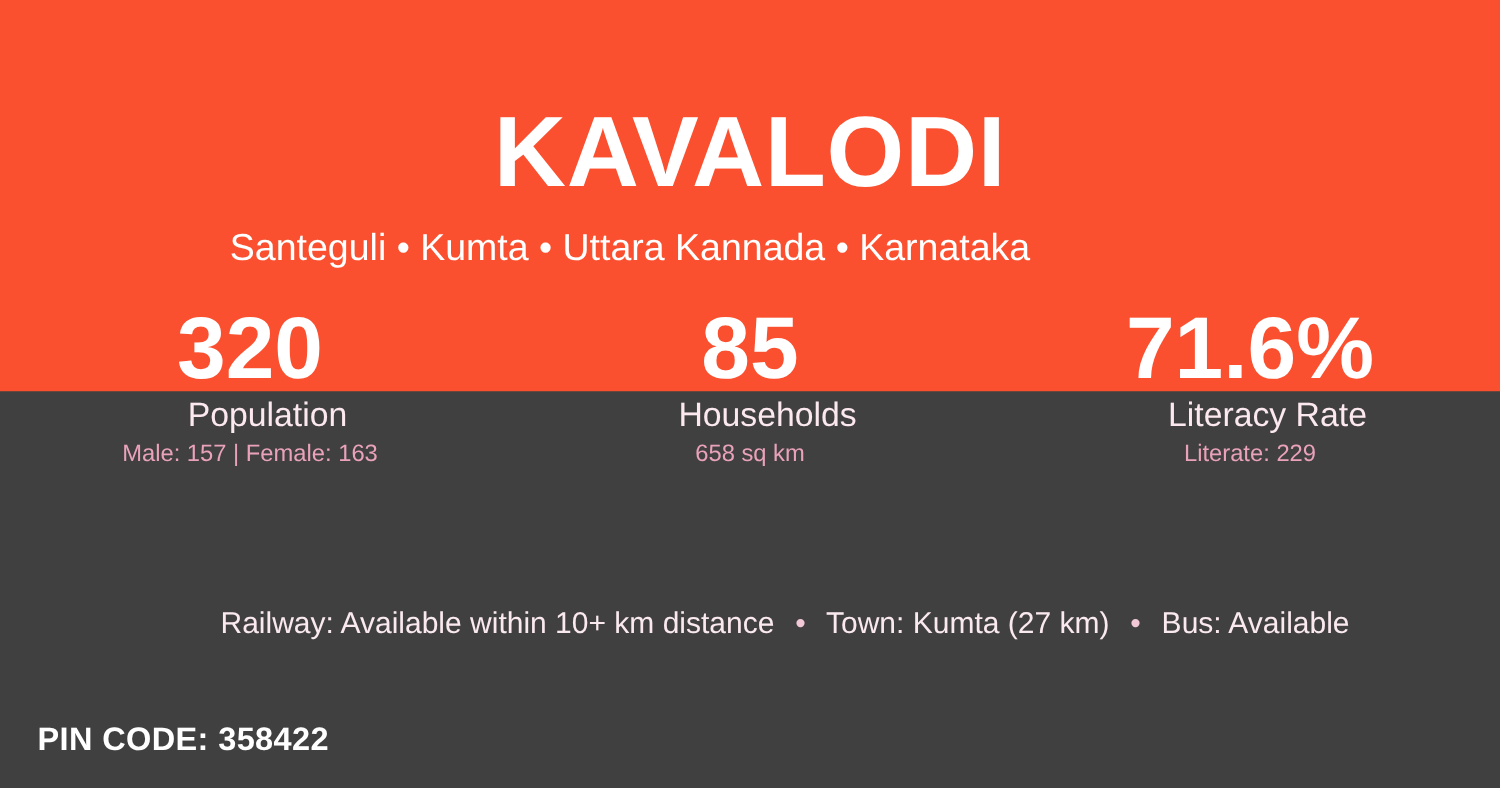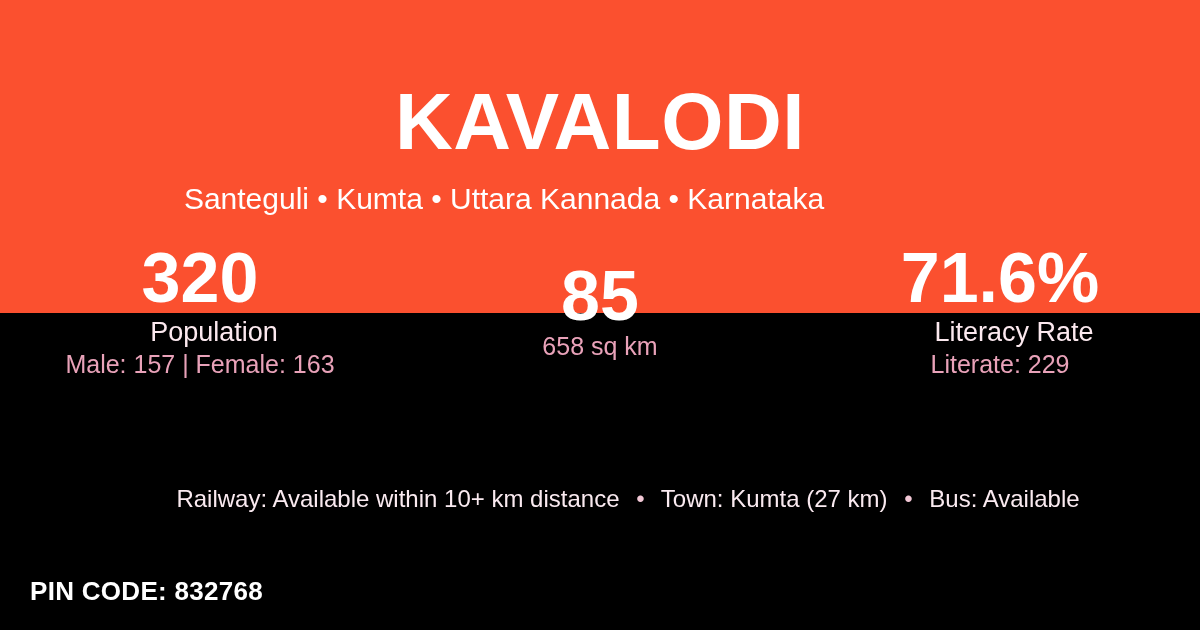--- a/index.html
+++ b/index.html
@@ -11,21 +11,21 @@
     height: 630px;
     overflow: hidden;
     font-family: "Liberation Sans", sans-serif;
     background: #AD0246;
   }
 
   .card {
     position: relative;
     width: 1200px;
     height: 630px;
-    background: #000000;
+    background: #404040;
     overflow: hidden;
     text-decoration: underline;
   }
 
   
   .hero-band {
     position: absolute;
     left: 0;
     top: 0;
     width: 1200px;
@@ -87,21 +87,21 @@
     margin-top: 5px;
     font-size: 27px;
     font-weight: normal;
     line-height: 31px;
     color: #FCE9EF;
     white-space: nowrap;
     padding-left: 28px;
   }
   .stat-sub {
     margin-top: 5px;
-    font-size: 25px;
+    font-size: 19px;
     font-weight: normal;
     line-height: 22px;
     color: #E9A2B9;
     white-space: nowrap;
   }
 
   
   .amenities {
     position: absolute;
     left: 0;
@@ -158,35 +158,36 @@
   <div class="stats-row">
 
     <div class="stat-block">
       <div class="stat-value">320</div>
       <div class="stat-label">Population</div>
       <div class="stat-sub">Male: 157 | Female: 163</div>
     </div>
 
     <div class="stat-block">
       <div class="stat-value">85</div>
+      <div class="stat-label">Households</div>
       <div class="stat-sub">658 sq km</div>
     </div>
 
     <div class="stat-block">
       <div class="stat-value">71.6%</div>
       <div class="stat-label">Literacy Rate</div>
       <div class="stat-sub">Literate: 229</div>
     </div>
 
   </div>
 
   <div class="amenities">
     <span>Railway: Available within 10+ km distance</span>
     <span class="sep">•</span>
     <span>Town: Kumta (27 km)</span>
     <span class="sep">•</span>
     <span>Bus: Available</span>
   </div>
 
-  <div class="pin-code">PIN CODE: 832768</div>
+  <div class="pin-code">PIN CODE: 358422</div>
 
 
 </div>
 
 </body></html>

